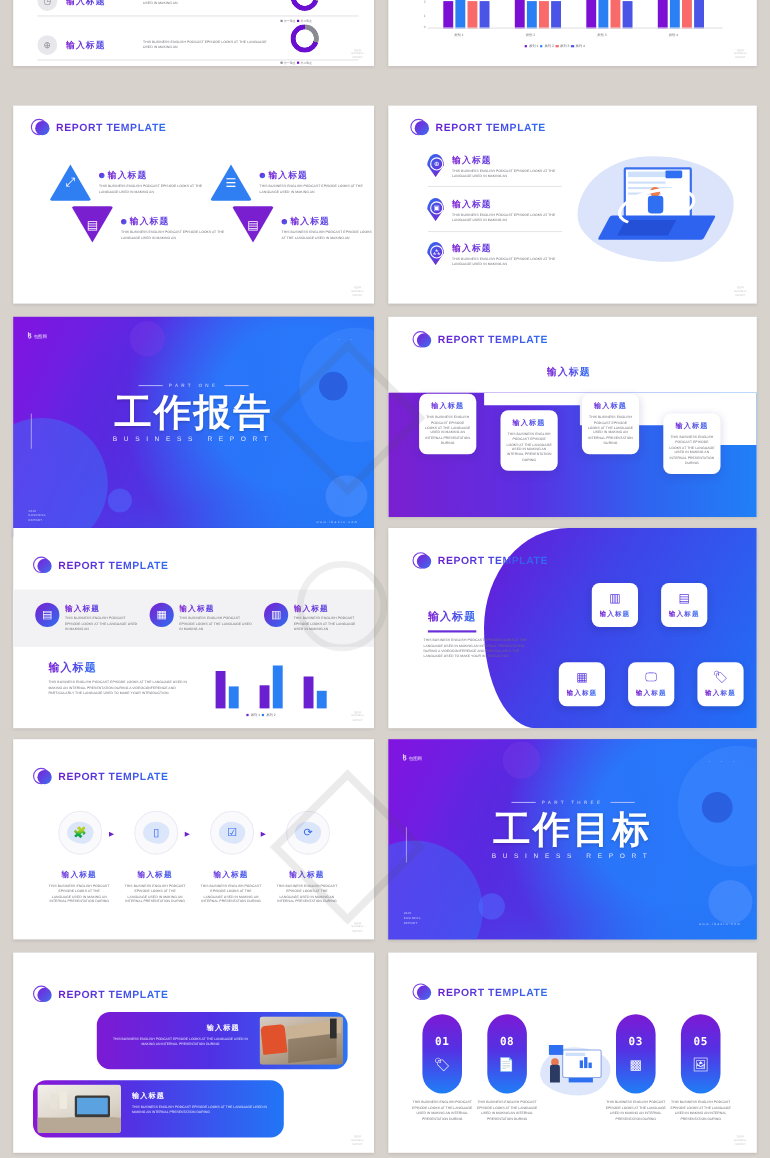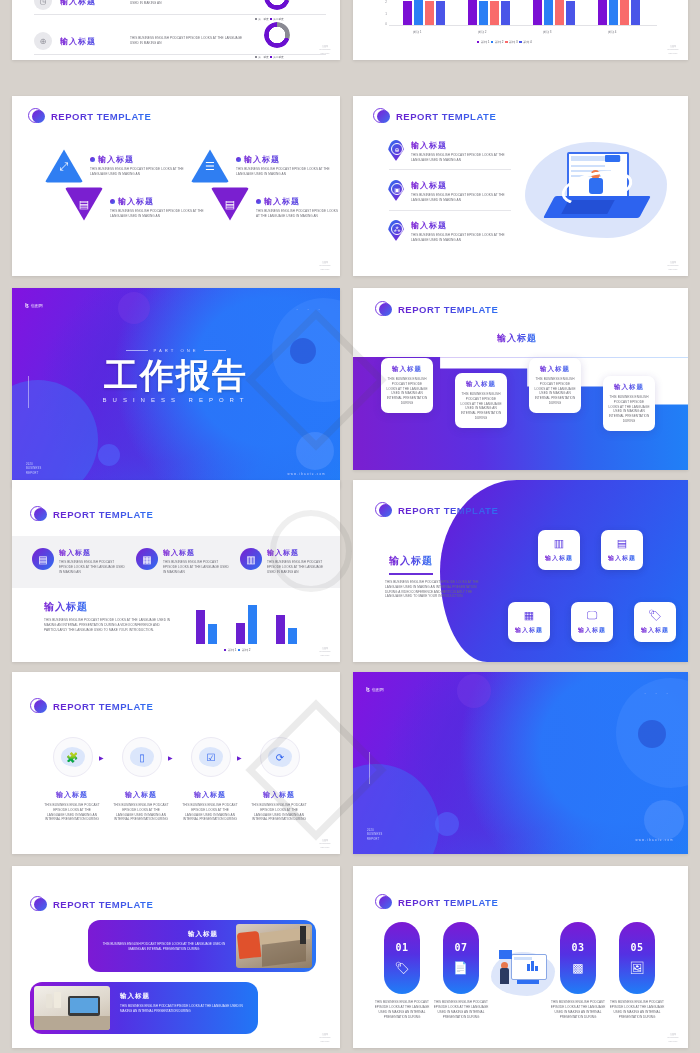--- a/index.html
+++ b/index.html
@@ -474,20 +474,27 @@
     <div class="bub" style="left:82px;bottom:18px;width:24px;height:24px;background:rgba(80,110,255,.5);"></div>
     <div class="bub" style="left:104px;top:2px;width:34px;height:34px;background:rgba(120,60,230,.4);"></div>
 
     <div class="brandtl">
         <b>ɮ</b>
         <span>包图网</span>
       </div>
     <div class="dots3">· · ·</div>
     <div class="vline"></div>
 
+    <div class="ctr">
+      <div class="part">
+        <span class="ln"></span><span>PART THREE</span><span class="ln"></span>
+      </div>
+      <div class="cjtitle">工作目标</div>
+      <div class="csub">BUSINESS REPORT</div>
+    </div>
 
     <div class="blcorner">
       <span>2020</span><br><span>BUSINESS</span><br><span>REPORT</span>
     </div>
     <div class="brcorner">www.ibaotu.com</div>
   </div>
 
   <div class="slide" id="s10">
     <div class="hdr" style="left:18px;top:30px;">
       <div class="logo">
@@ -538,21 +545,21 @@
       <div class="txt">REPORT TEMPLATE</div>
     </div>
 
     <div class="pill" style="left:31px;top:56px;">
       <div class="num">01</div>
       <div class="pic">🏷</div>
       </div>
     <div class="pilltxt" style="left:20px;top:134px;">THIS BUSINESS ENGLISH PODCAST EPISODE LOOKS AT THE LANGUAGE USED IN MAKING AN INTERNAL PRESENTATION DURING</div>
 
     <div class="pill" style="left:90px;top:56px;">
-      <div class="num">07</div>
+      <div class="num">08</div>
       <div class="pic">📄</div>
       </div>
     <div class="pilltxt" style="left:79px;top:134px;">THIS BUSINESS ENGLISH PODCAST EPISODE LOOKS AT THE LANGUAGE USED IN MAKING AN INTERNAL PRESENTATION DURING</div>
 
     <div style="position:absolute;left:138px;top:82px;width:64px;height:50px;">
       <div style="position:absolute;left:0;top:4px;width:64px;height:44px;border-radius:48% 52% 44% 56%/56% 44% 56% 44%;background:#dde6fa;"></div>
       <div style="position:absolute;left:20px;top:6px;width:34px;height:24px;background:#fff;border:1.2px solid #8aa8e6;border-radius:2px;"></div>
       <div style="position:absolute;left:23px;top:9px;width:18px;height:3px;background:#cfe0fb;"></div>
       <div style="position:absolute;left:36px;top:16px;width:3px;height:7px;background:#2f6ff2;"></div>
       <div style="position:absolute;left:40px;top:13px;width:3px;height:10px;background:#2f6ff2;"></div>

